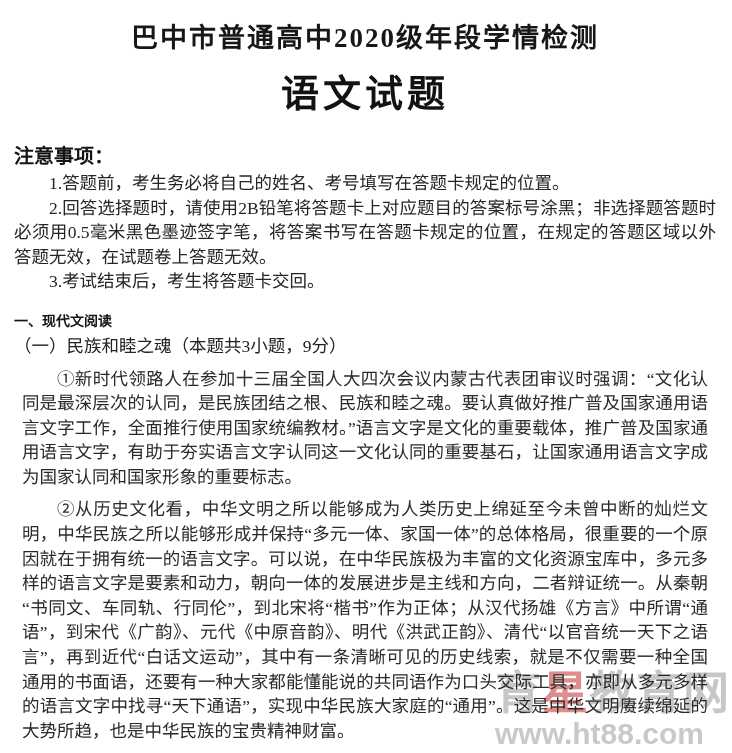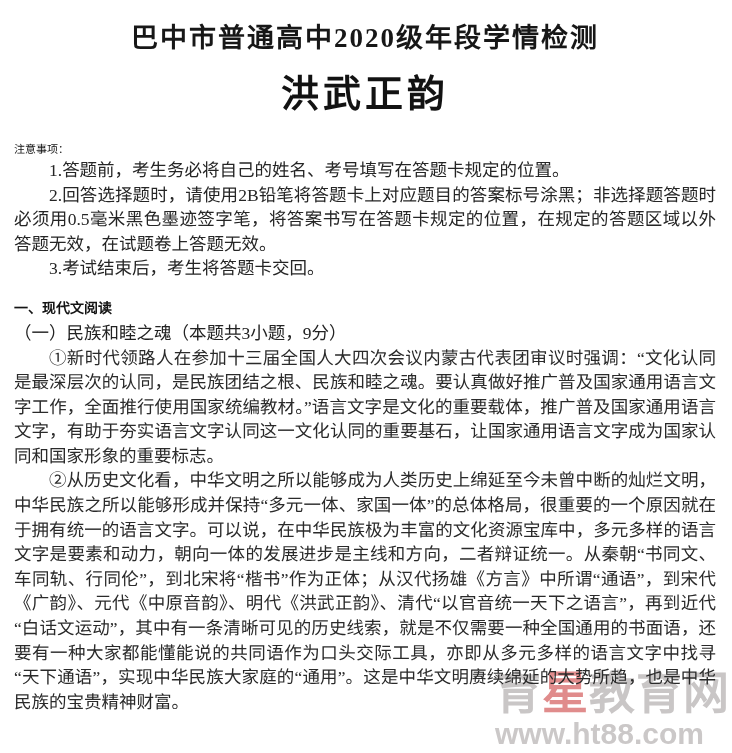--- a/index.html
+++ b/index.html
@@ -33,22 +33,22 @@
     margin: 8px 0 0 0;
     color: #121212;
   }
   .exam-info {
     text-align: center;
     font-size: 16px;
     margin: 8px 0 0 0;
     color: #222;
   }
   .notice-heading {
-    font-size: 11px;
-    font-weight: normal;
+    font-size: 20px;
+    font-weight: bold;
     margin: 22px 0 0 0;
     font-family: "Liberation Sans", "DejaVu Sans", sans-serif;
     color: #141414;
   }
   .notice-list { margin: 2px 0 0 0; padding: 0; list-style: none; }
   .notice-item {
     font-size: 17.5px;
     line-height: 24.5px;
     text-indent: 2em;
     text-align: justify;
@@ -73,21 +73,21 @@
     line-height: 25px;
     text-indent: 2em;
     margin: 0;
     color: #252525;
   }
   .passage-paragraph {
     font-size: 17.5px;
     line-height: 24.6px;
     text-indent: 2em;
     text-align: justify;
-    margin: 0;
+    margin: 8px;
     color: #2a2a2a;
   }
   .watermark {
     position: absolute;
     right: 2px;
     bottom: 4px;
     z-index: 1;
     text-align: left;
     line-height: 1;
     user-select: none;
@@ -116,21 +116,21 @@
   <div class="watermark">
     <div class="wm-name">
       <span class="wm-gray">育</span><span class="wm-red">星</span><span class="wm-gray">教育网</span>
     </div>
     <div class="wm-url">www.ht88.com</div>
   </div>
 
   <div class="content">
 
     <h1 class="doc-title">巴中市普通高中2020级年段学情检测</h1>
-    <h2 class="subject-title">洪武正韵</h2>
+    <h2 class="subject-title">语文试题</h2>
 
     <h3 class="notice-heading">注意事项：</h3>
     <ul class="notice-list">
       <li class="notice-item">1.答题前，考生务必将自己的姓名、考号填写在答题卡规定的位置。</li>
       <li class="notice-item">2.回答选择题时，请使用2B铅笔将答题卡上对应题目的答案标号涂黑；非选择题答题时必须用0.5毫米黑色墨迹签字笔，将答案书写在答题卡规定的位置，在规定的答题区域以外答题无效，在试题卷上答题无效。</li>
       <li class="notice-item">3.考试结束后，考生将答题卡交回。</li>
     </ul>
 
     <h3 class="section-heading">一、现代文阅读</h3>
     <p class="sub-heading">（一）民族和睦之魂（本题共3小题，9分）</p>

